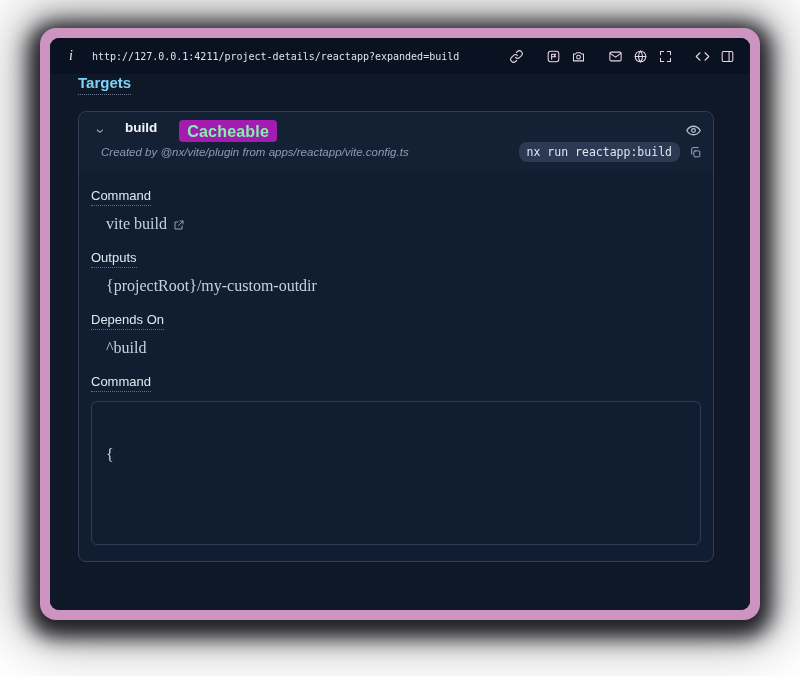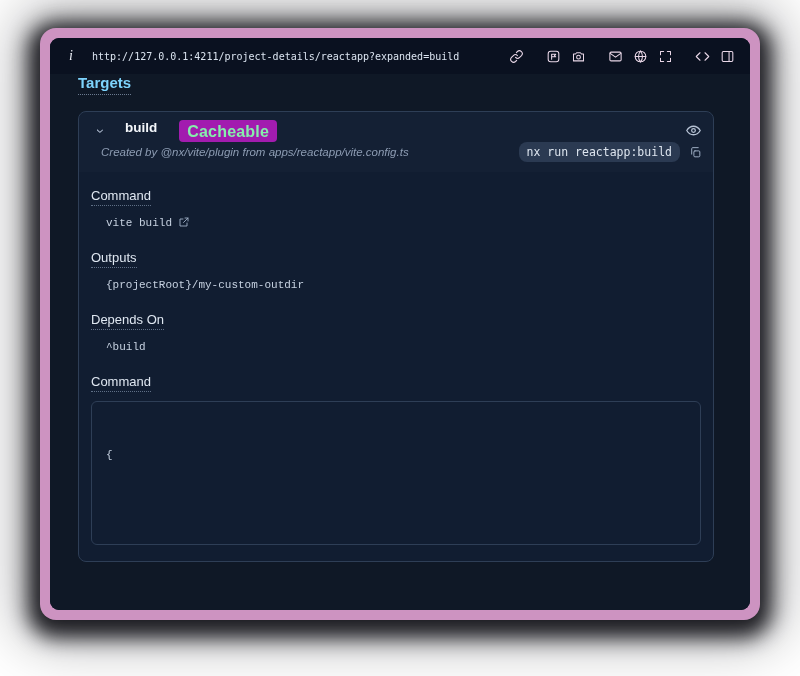--- a/index.html
+++ b/index.html
@@ -72,21 +72,21 @@
     display:inline-flex; align-items:center; justify-content:center;
   }
   .copy-btn svg { width:13px; height:13px; stroke:currentColor; fill:none; stroke-width:1.8; stroke-linecap:round; stroke-linejoin:round; }
   
   .card-body { padding:14px 12px 16px 12px; }
   .section { margin-bottom:16px; }
   .sec-h {
     display:inline-block; font-size:13px; color:#dfe7f1; font-weight:400;
     border-bottom:1px dotted #5f6f86; padding-bottom:2px; margin-bottom:9px;text-align:center;
   }
-  .mono { font-family:Liberation Mono, monospace; font-size:11px; color:#c6d1e0; }
+  .mono { font-family:Liberation Serif, serif; font-size:16px; color:#c6d1e0; }
   .item { margin:0 0 4px 15px; line-height:17px; white-space:pre; }
   .item b { font-weight:700; color:#d4deea; }
   .ext-lnk { display:inline-flex; margin-left:6px; color:#9fb0c6; vertical-align:-2px; cursor:pointer; }
   .ext-lnk svg { width:12px; height:12px; stroke:currentColor; fill:none; stroke-width:1.8; stroke-linecap:round; stroke-linejoin:round; }
   .code-block {
     border:1px solid #2e3e56; border-radius:6px; padding:8px 14px; line-height:18px; white-space:pre;
   }
 </style>
 </head>
 <body>

